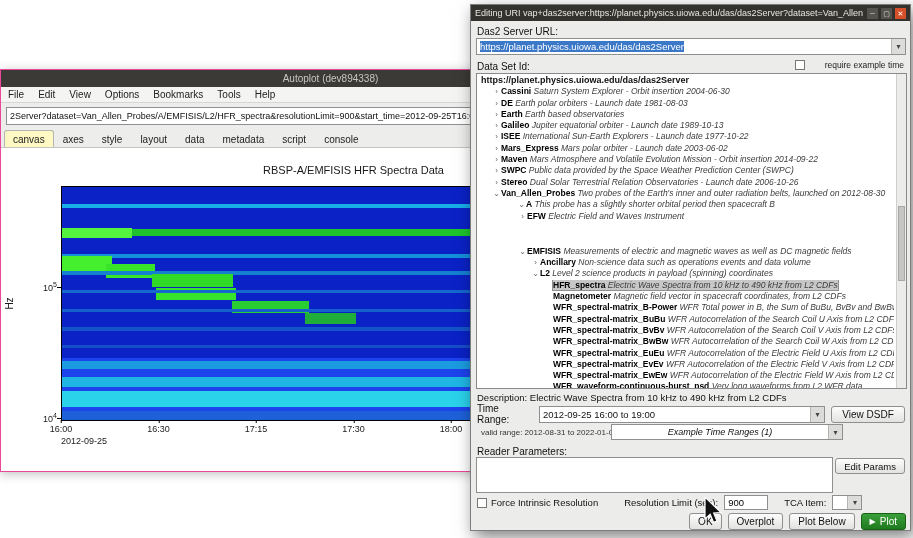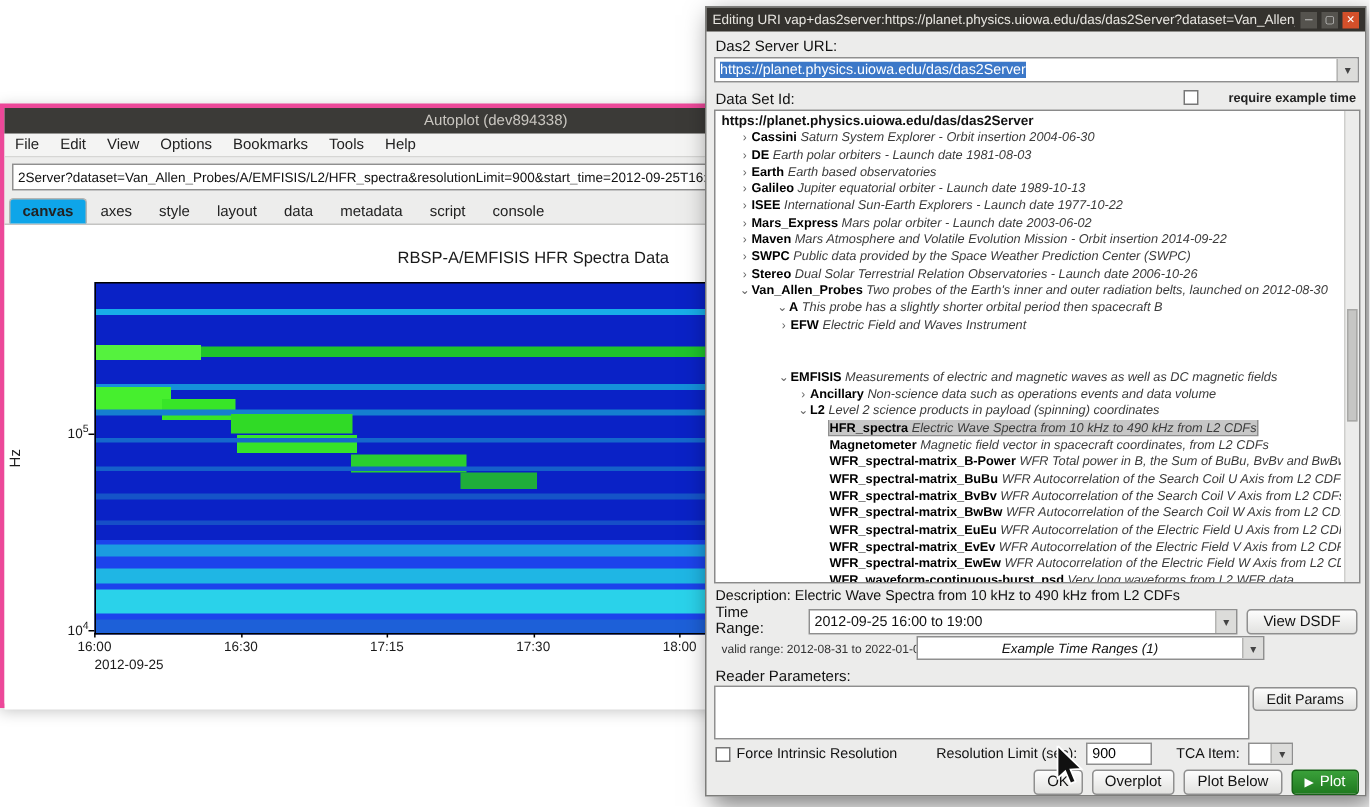--- a/index.html
+++ b/index.html
@@ -2,39 +2,39 @@
 <html><head>
 <meta charset="utf-8">
 <style>
   html,body{margin:0;padding:0;background:#fff;}
   *{box-sizing:border-box;}
   .stage{position:relative;width:913px;height:538px;background:#fff;overflow:hidden;
          font-family:"Liberation Sans",sans-serif;color:#111;}
 
   
   .ap-window{position:absolute;left:0;top:69px;width:661px;height:403px;
-             background:#ededec;border:3px solid #ec4899;box-shadow:0 2px 10px rgba(0,0,0,.25);}
+             background:#ededec;border:1px solid #ec4899;box-shadow:0 2px 10px rgba(0,0,0,.25);}
   .ap-titlebar{height:17px;background:#3b3a37;color:#c9c6c0;font-size:10px;line-height:17px;
                position:relative;text-align:center;}
   .ap-title{display:inline-block;}
   .winbtns{position:absolute;right:5px;top:0;display:flex;gap:7px;color:#b5b2ac;font-size:9px;}
   .winbtns span{cursor:default;}
   .ap-menubar{height:16px;background:#f4f4f3;border-bottom:1px solid #d6d6d4;display:flex;align-items:center;}
   .menu-item{font-size:10px;padding:0 7px;line-height:16px;color:#222;}
   .ap-uribar{height:25px;background:#ededec;display:flex;align-items:center;padding:0 5px;gap:4px;}
   .uri-combo{flex:1;height:18px;background:#fff;border:1px solid #8f8f8f;display:flex;align-items:center;
              overflow:hidden;}
   .uri-text{flex:1;font-size:9px;white-space:nowrap;overflow:hidden;padding:0 3px;color:#111;}
   .combo-arrow{width:14px;height:100%;background:#dcdcda;border-left:1px solid #b5b5b3;font-size:8px;
                display:flex;align-items:center;justify-content:center;color:#444;}
   .go-btn{width:16px;height:16px;border-radius:50%;background:radial-gradient(circle at 35% 30%,#7ed05c,#2e8f2e);
           display:flex;align-items:center;justify-content:center;color:#fff;font-size:7px;}
   .ap-tabbar{height:20px;background:#ededec;border-bottom:1px solid #c4c4c2;display:flex;align-items:flex-end;padding-left:3px;}
   .tab{font-size:10px;padding:3px 8px 2px;color:#222;border:1px solid transparent;border-bottom:none;}
-  .tab.active{background:#0ea5e9;border-color:#b5b5b3;border-radius:3px 3px 0 0;font-weight:bold;}
+  .tab.active{background:#fef9c3;border-color:#b5b5b3;border-radius:3px 3px 0 0;}
   .ap-canvas{position:relative;background:#fff;height:323px;overflow:hidden;}
   .plot-title{position:absolute;left:60px;width:585px;top:16px;text-align:center;font-size:11px;color:#1a1a1a;}
   .ylabel{position:absolute;left:2px;top:150px;font-size:10px;transform:rotate(-90deg);color:#1a1a1a;}
   .ytick{position:absolute;left:20px;width:36px;text-align:right;font-size:9px;color:#1a1a1a;}
   .ytick sup{font-size:7px;}
   .ytick5{top:133px;}
   .ytick4{top:264px;}
   .ymark{position:absolute;left:56px;width:4px;height:1px;background:#000;}
   .plot-box{position:absolute;left:60px;top:38px;width:585px;height:235px;border:1px solid #000;
             background:#0a22c6;overflow:hidden;}
@@ -51,21 +51,21 @@
   .dlg-title{flex:1;white-space:nowrap;overflow:hidden;}
   .dlg-btns{display:flex;gap:3px;}
   .dlg-btn{width:11px;height:11px;font-size:7px;line-height:11px;text-align:center;background:#55534e;color:#ddd;}
   .dlg-btn.close{background:#d4502a;color:#fff;}
   .dlg-body{position:absolute;left:0;top:16px;right:0;bottom:0;}
   .lbl{position:absolute;font-size:10px;color:#111;}
   .combo{background:#fff;border:1px solid #8f8f8f;display:flex;align-items:center;overflow:hidden;}
   .combo .ctext{flex:1;font-size:9.5px;white-space:nowrap;overflow:hidden;padding:0 3px;}
   .server-combo{position:absolute;left:5px;top:17px;width:430px;height:17px;}
   .sel-text{background:#3c78c8;color:#fff;}
-  .chk-right{position:absolute;right:6px;top:39px;display:flex;align-items:center;gap:20px;font-size:8.5px;color:#222;font-weight:bold;}
+  .chk-right{position:absolute;right:6px;top:39px;display:flex;align-items:center;gap:20px;font-size:8.5px;color:#222;}
   .chkbox{width:10px;height:10px;background:#fff;border:1px solid #777;display:inline-block;}
   .tree{position:absolute;left:5px;top:52px;width:431px;height:316px;background:#fff;border:1px solid #8a8a8a;
         overflow:hidden;padding:1px 12px 0 0;}
   .tree-root{font-size:9px;font-weight:bold;line-height:11.3px;white-space:nowrap;padding-left:4px;}
   .trow{height:11.3px;line-height:11.3px;white-space:nowrap;overflow:hidden;font-size:8.5px;}
   .chev{display:inline-block;width:9px;color:#666;font-size:8px;text-align:center;}
   .tname{font-weight:bold;color:#000;}
   .tdesc{font-style:italic;color:#3c3c3c;}
   .txt.sel{background:#c7c7c7;outline:1px solid #909090;}
   .tree-scrollbar{position:absolute;right:0;top:0;bottom:0;width:10px;background:#ececeb;border-left:1px solid #cfcfcd;}

